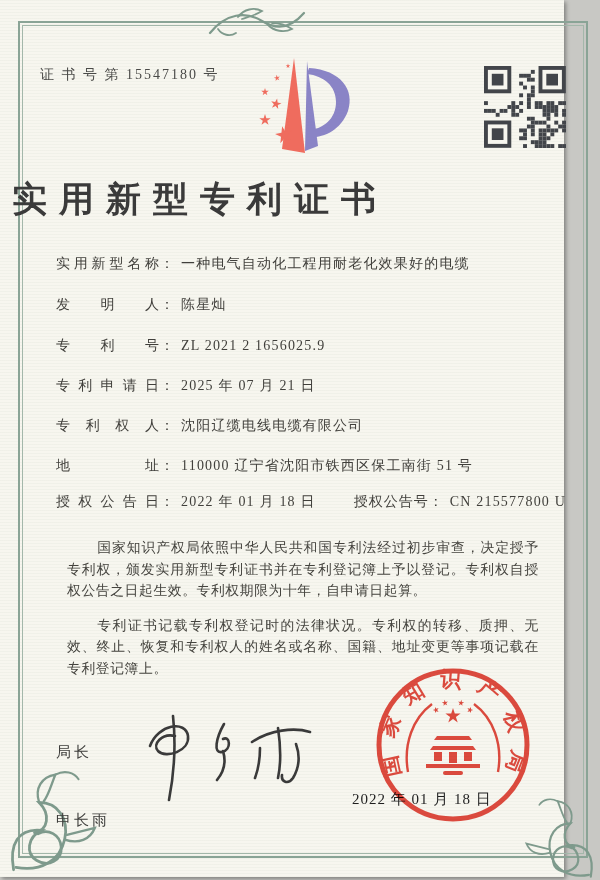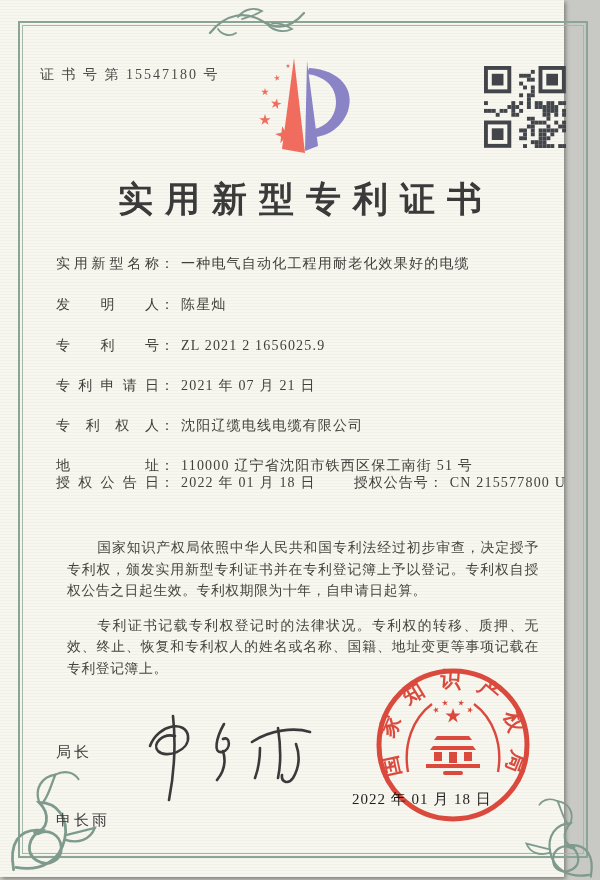--- a/index.html
+++ b/index.html
@@ -26,21 +26,21 @@
   }
   .ornament{position:absolute;color:#7e9a8c;}
   .cert-number{
     position:absolute;left:40px;top:66px;
     font-size:14px;letter-spacing:2px;color:#4a4a48;white-space:nowrap;
   }
   .logo{position:absolute;left:243px;top:56px;width:122px;height:106px;}
   .qr{position:absolute;left:484px;top:66px;width:82px;height:82px;}
   .title{
     position:absolute;left:0;top:176px;width:600px;
-    text-align:center;font-size:35px;font-weight:600;
+    font-size:35px;font-weight:600;
     letter-spacing:12px;text-indent:12px;color:#3a3a3a;
   }
   .frow{
     position:absolute;left:56px;font-size:14px;letter-spacing:1px;
     color:#403f3b;white-space:nowrap;
   }
   .flabel{
     display:inline-block;width:104px;vertical-align:bottom;
     text-align:justify;text-align-last:justify;
   }
@@ -244,29 +244,29 @@
   <div class="frow" style="top:296px">
     <span class="flabel">发明人</span><span class="fcolon">：</span><span class="fvalue">陈星灿</span>
   </div>
   <div class="frow" style="top:255px">
     <span class="flabel">实用新型名称</span><span class="fcolon">：</span><span class="fvalue">一种电气自动化工程用耐老化效果好的电缆</span>
   </div>
   <div class="frow" style="top:337px">
     <span class="flabel">专利号</span><span class="fcolon">：</span><span class="fvalue">ZL 2021 2 1656025.9</span>
   </div>
   <div class="frow" style="top:377px">
-    <span class="flabel">专利申请日</span><span class="fcolon">：</span><span class="fvalue">2021 年 07 月 21 日</span>
+    <span class="flabel">专利申请日</span><span class="fcolon">：</span><span class="fvalue">2025 年 07 月 21 日</span>
   </div>
   <div class="frow" style="top:417px">
     <span class="flabel">专利权人</span><span class="fcolon">：</span><span class="fvalue">沈阳辽缆电线电缆有限公司</span>
   </div>
   <div class="frow" style="top:457px">
     <span class="flabel">地址</span><span class="fcolon">：</span><span class="fvalue">110000  辽宁省沈阳市铁西区保工南街 51 号</span>
   </div>
-  <div class="frow" style="top:474px">
+  <div class="frow" style="top:493px">
     <span class="flabel">授权公告日</span><span class="fcolon">：</span><span class="fvalue">2022 年 01 月 18 日</span><span class="gazette"><span class="glabel">授权公告号</span><span class="fcolon">：</span><span class="fvalue">CN 215577800 U</span></span>
   </div>
 
   <div class="paras">
     <p>国家知识产权局依照中华人民共和国专利法经过初步审查，决定授予专利权，颁发实用新型专利证书并在专利登记簿上予以登记。专利权自授权公告之日起生效。专利权期限为十年，自申请日起算。</p>
     <p>专利证书记载专利权登记时的法律状况。专利权的转移、质押、无效、终止、恢复和专利权人的姓名或名称、国籍、地址变更等事项记载在专利登记簿上。</p>
   </div>
 
   <div class="signer t1">局长</div>
   <div class="signer t2">申长雨</div>

